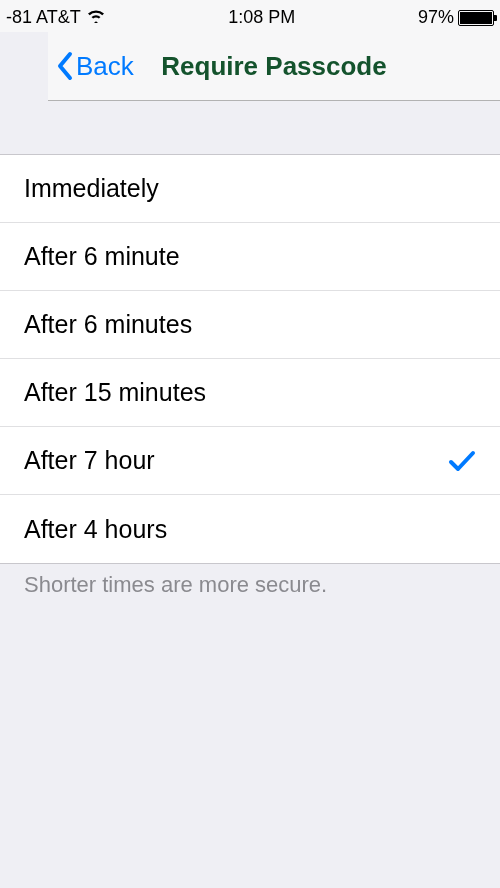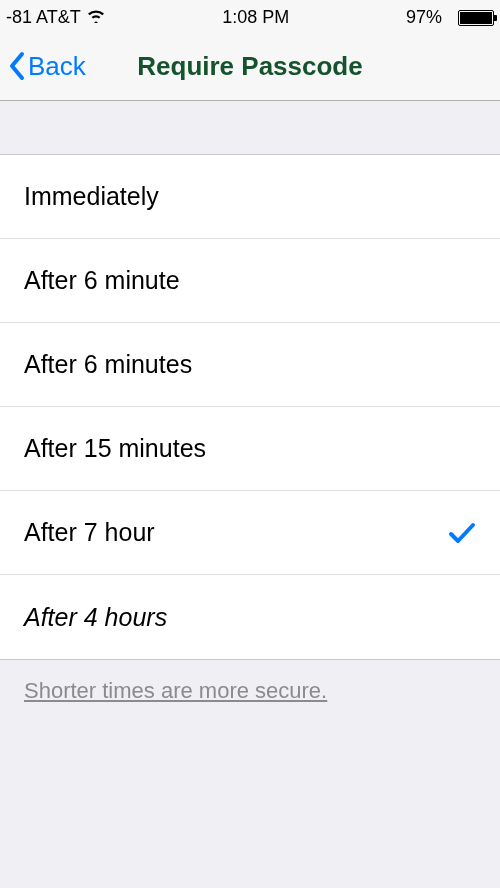--- a/index.html
+++ b/index.html
@@ -26,21 +26,21 @@
       color: #000;
     }
     .status-left {
       display: flex;
       align-items: center;
       gap: 5px;
     }
     .status-right {
       display: flex;
       align-items: center;
-      gap: 16px;
+      gap: 4px;
     }
     .wifi-icon {
       display: inline-block;
     }
     .battery {
       width: 36px;
       height: 16px;
       border: 1.5px solid #000;
       border-radius: 2px;
       position: relative;
@@ -65,20 +65,21 @@
       background: #000;
     }
     .nav-bar {
       height: 69px;
       background: #f7f7f8;
       border-bottom: 1px solid #b2b2b2;
       display: flex;
       align-items: center;
       position: relative;
       padding: 0 8px;
+      margin-left: 48px;
     }
     .back-button {
       display: flex;
       align-items: center;
       color: #007aff;
       font-size: 26px;
       gap: 2px;
       position: absolute;
       left: 8px;
     }
@@ -100,40 +101,38 @@
       border-bottom: 1px solid #c8c7cc;
     }
     .options-list {
       background: #fff;
       border-bottom: 1px solid #c8c7cc;
     }
     .option-row {
       display: flex;
       align-items: center;
       justify-content: space-between;
-      height: 84px;
+      height: 68px;
       padding: 0 24px 0 24px;
       border-bottom: 1px solid #e0e0e2;
       font-size: 25px;
       color: #000;
     }
     .option-row:last-child {
       border-bottom: none;
-      font-style: italic;
     }
     .checkmark {
       color: #007aff;
       display: inline-flex;
     }
     .footer-text {
-      padding: 18px 24px;
+      padding: 8px 24px;
       font-size: 22px;
       color: #8a8a8f;
       background: #efeff4;
-      text-decoration: underline;
     }
   </style>
 </head>
 <body>
 
 <div class="status-bar">
   <div class="status-left">
     <span>-81 AT&amp;T</span>
     <span class="wifi-icon">
       <svg width="20" height="15" viewBox="0 0 20 15">

